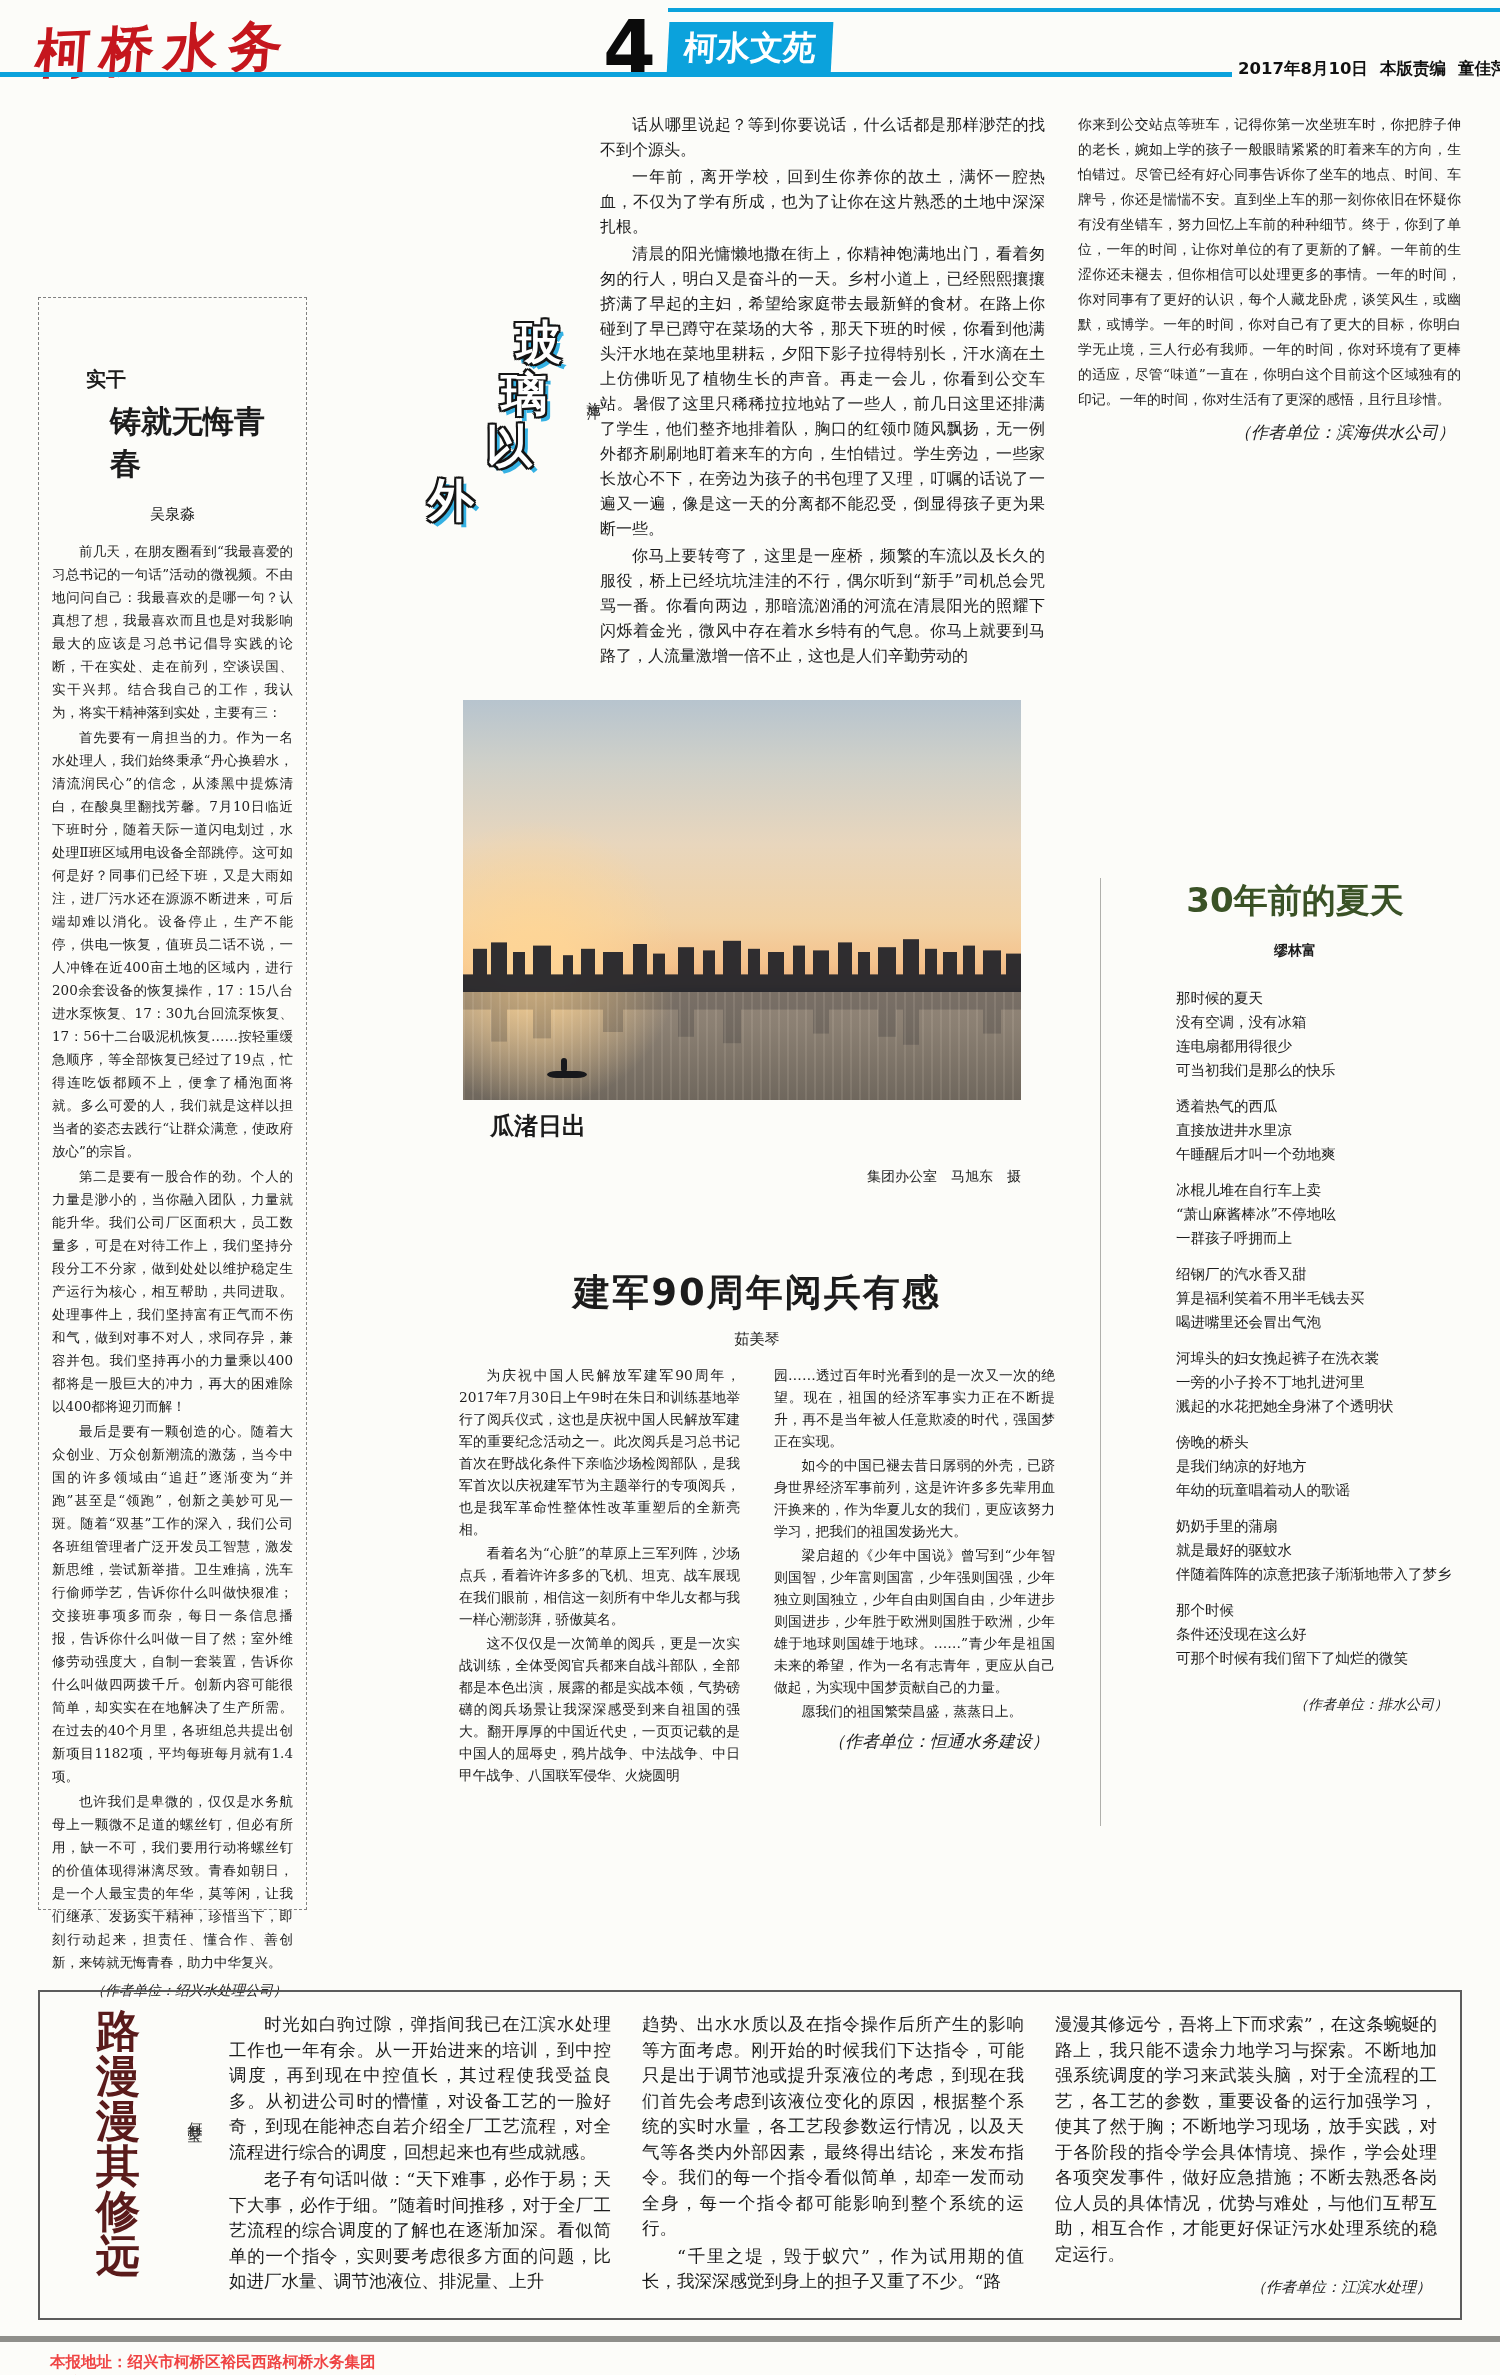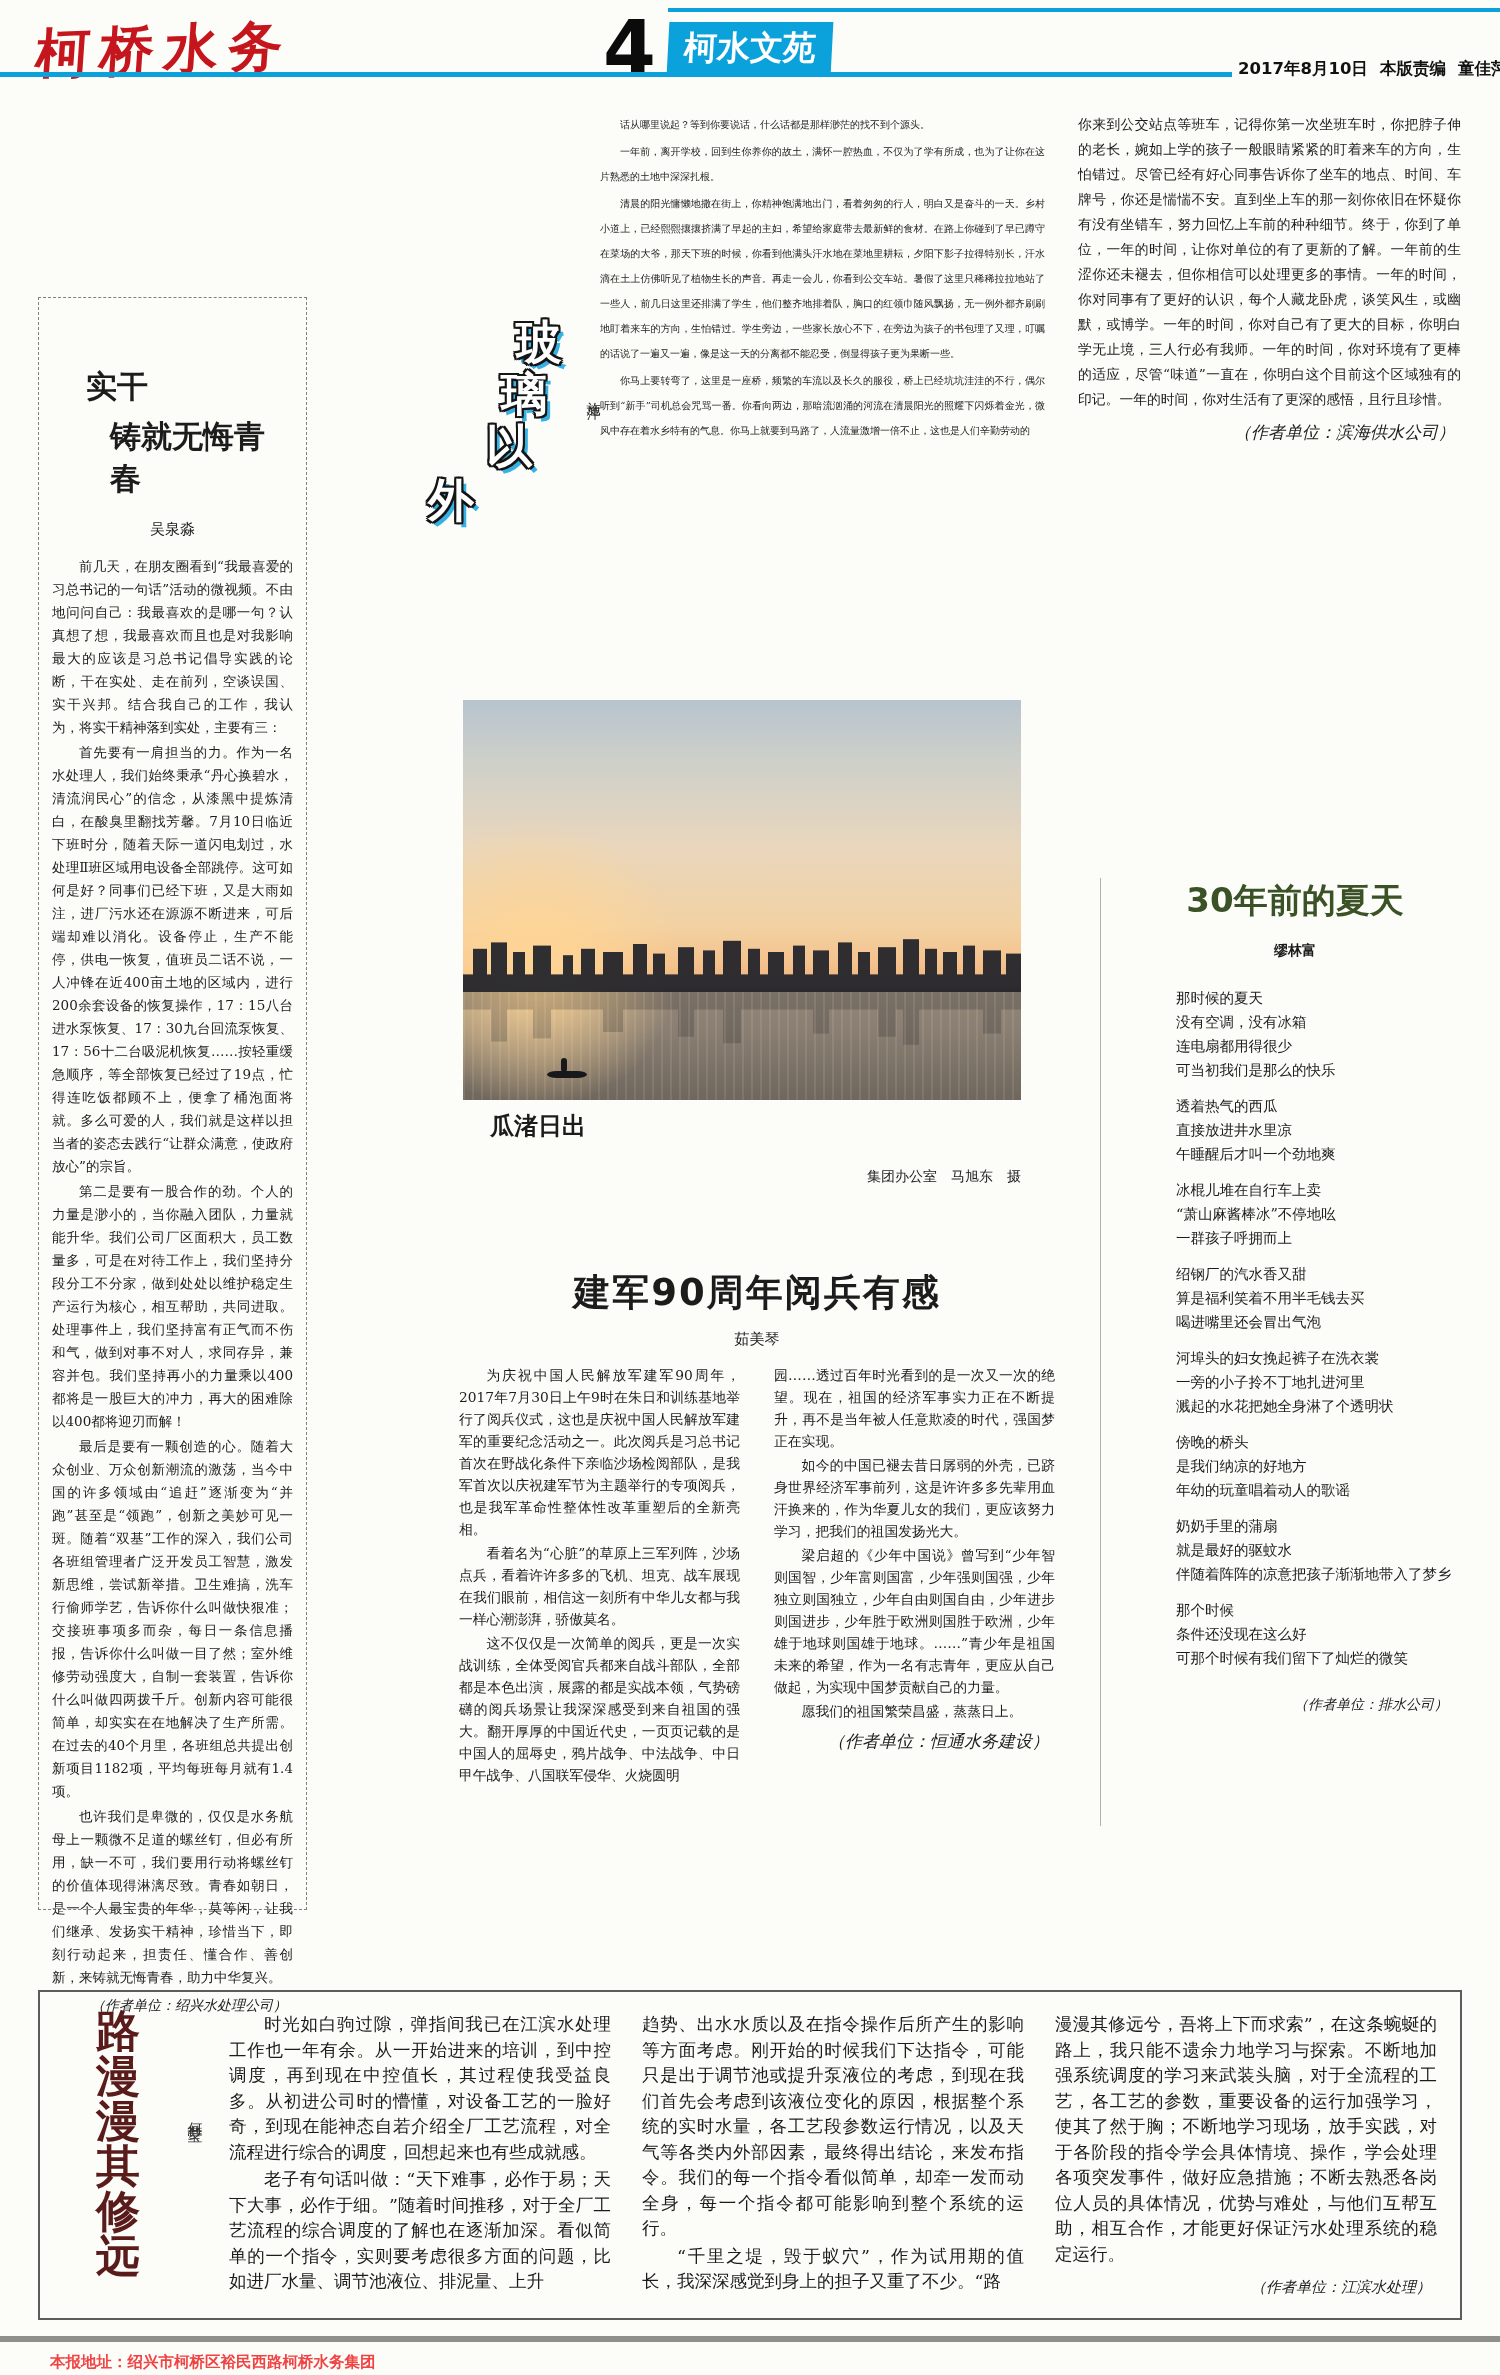--- a/index.html
+++ b/index.html
@@ -17,32 +17,32 @@
   #header-rule{left:0;top:72px;width:1232px;height:5px;background:#0ba2dc;}
   #date-line{left:1238px;top:58px;width:262px;font-size:16.5px;font-weight:bold;color:#111;
              display:flex;gap:12px;white-space:nowrap;font-family:"DejaVu Sans",sans-serif;}
   
   .body p{margin:0 0 2px 0;text-indent:2em;text-align:justify;}
   .cont p:first-child{text-indent:0;}
   .attrib{text-align:right;font-size:17px;margin-top:8px;padding-right:6px;font-style:italic;}
   
   #left-box{left:38px;top:297px;width:269px;height:1613px;border:1px dashed #808080;box-sizing:border-box;
             padding:68px 13px 14px 13px;}
-  #left-title1{font-size:31px;font-weight:900;margin-left:34px;font-family:"DejaVu Sans",sans-serif;}
+  #left-title1{font-size:20px;font-weight:900;margin-left:34px;font-family:"DejaVu Sans",sans-serif;}
   #left-title2{font-size:31px;font-weight:900;margin-left:58px;margin-top:8px;font-family:"DejaVu Sans",sans-serif;}
   #left-author{text-align:center;font-size:15px;margin:20px 0 16px 0;}
   #left-body{font-size:13.5px;line-height:23px;}
   
   .glass-char{font-size:46px;font-weight:900;color:#ffffff;font-family:"DejaVu Sans",sans-serif;
       text-shadow:-2px 0 0 #151515,2px 0 0 #151515,0 -2px 0 #151515,0 2px 0 #151515,
                   -2px -2px 0 #151515,2px 2px 0 #151515,-2px 2px 0 #151515,2px -2px 0 #151515,
                   5px 5px 0 #35b1e3;}
   #glass-author{left:584px;top:390px;width:18px;font-size:14px;line-height:17px;color:#222;
                 writing-mode:vertical-rl;letter-spacing:4px;}
-  #glass-col1{left:600px;top:112px;width:445px;font-size:10px;line-height:25px;}
+  #glass-col1{left:600px;top:112px;width:445px;font-size:16px;line-height:25px;}
   #glass-col2{left:1078px;top:112px;width:383px;font-size:13.8px;line-height:25px;}
   
   #photo{left:463px;top:700px;width:558px;height:400px;
          background:
            radial-gradient(circle at 13% 66%, rgba(255,214,150,.85) 0 6%, rgba(255,214,150,0) 26%),
            linear-gradient(180deg,#b7c4ce 0%,#cfd0c9 16%,#e8d6bd 36%,#f2d2a4 56%,#f5c28c 66%,#eab27f 71%,
                            #938678 73%,#8a7f72 82%,#6f675d 100%);}
   #skyline{position:absolute;left:0;bottom:27%;width:100%;height:16%;}
   #sky-reflect{position:absolute;left:0;bottom:11%;width:100%;height:16%;transform:scaleY(-1);opacity:.22;}
   #water-streaks{position:absolute;left:0;bottom:0;width:100%;height:27%;

